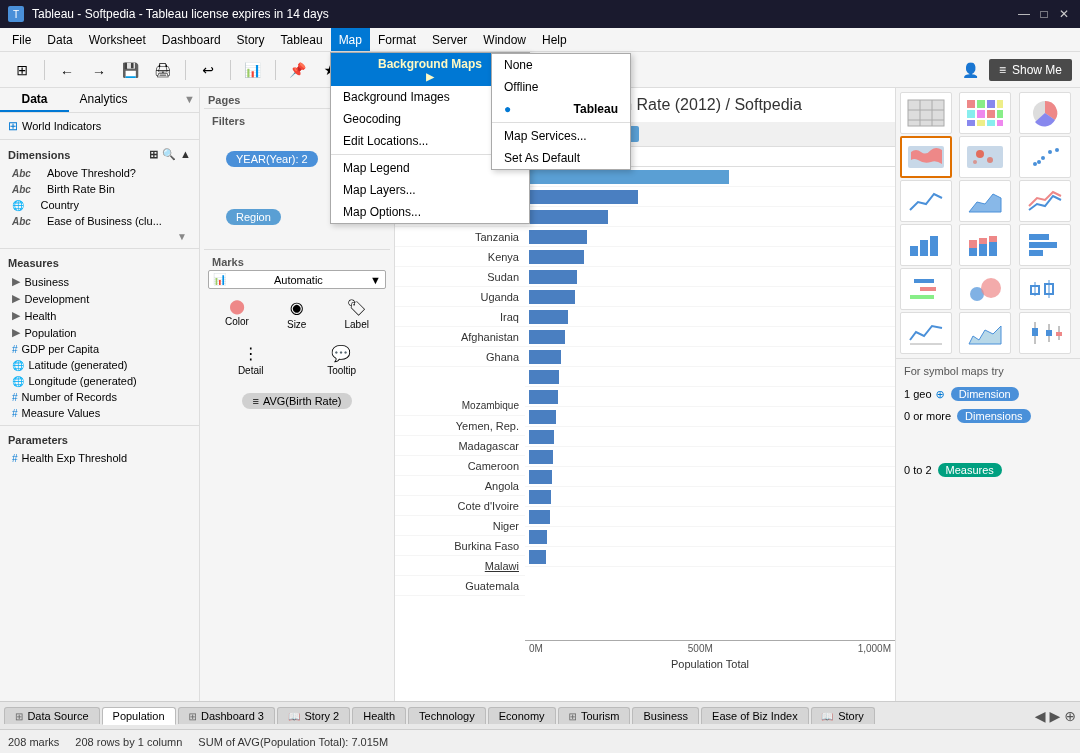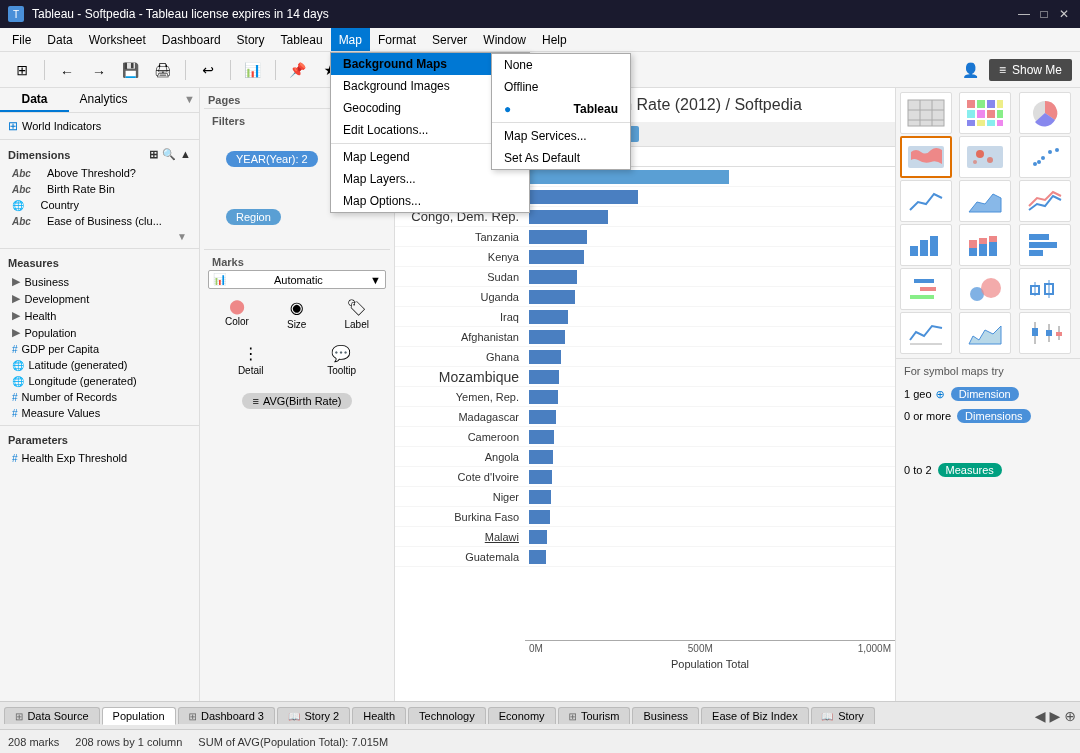--- a/index.html
+++ b/index.html
@@ -317,21 +317,21 @@
               <div style="height: 20px; display: flex; align-items: center; justify-content: flex-end; padding-right: 6px; font-size: 11px; color: rgb(51, 51, 51); border-bottom: 1px solid rgb(245, 245, 245);">Nigeria</div>
               <div style="height: 20px; display: flex; align-items: center; justify-content: flex-end; padding-right: 6px; font-size: 11px; color: rgb(51, 51, 51); border-bottom: 1px solid rgb(245, 245, 245);">Ethiopia</div>
               <div style="height: 20px; display: flex; align-items: center; justify-content: flex-end; padding-right: 6px; font-size: 13px; color: rgb(51, 51, 51); border-bottom: 1px solid rgb(245, 245, 245);">Congo, Dem. Rep.</div>
               <div style="height: 20px; display: flex; align-items: center; justify-content: flex-end; padding-right: 6px; font-size: 11px; color: rgb(51, 51, 51); border-bottom: 1px solid rgb(245, 245, 245);">Tanzania</div>
               <div style="height: 20px; display: flex; align-items: center; justify-content: flex-end; padding-right: 6px; font-size: 11px; color: rgb(51, 51, 51); border-bottom: 1px solid rgb(245, 245, 245);">Kenya</div>
               <div style="height: 20px; display: flex; align-items: center; justify-content: flex-end; padding-right: 6px; font-size: 11px; color: rgb(51, 51, 51); border-bottom: 1px solid rgb(245, 245, 245);">Sudan</div>
               <div style="height: 20px; display: flex; align-items: center; justify-content: flex-end; padding-right: 6px; font-size: 11px; color: rgb(51, 51, 51); border-bottom: 1px solid rgb(245, 245, 245);">Uganda</div>
               <div style="height: 20px; display: flex; align-items: center; justify-content: flex-end; padding-right: 6px; font-size: 11px; color: rgb(51, 51, 51); border-bottom: 1px solid rgb(245, 245, 245);">Iraq</div>
               <div style="height: 20px; display: flex; align-items: center; justify-content: flex-end; padding-right: 6px; font-size: 11px; color: rgb(51, 51, 51); border-bottom: 1px solid rgb(245, 245, 245);">Afghanistan</div>
               <div style="height: 20px; display: flex; align-items: center; justify-content: flex-end; padding-right: 6px; font-size: 11px; color: rgb(51, 51, 51); border-bottom: 1px solid rgb(245, 245, 245);">Ghana</div>
-              <div style="height: 20px; display: flex; align-items: center; justify-content: flex-end; padding-right: 6px; font-size: 14px; color: rgb(51, 51, 51); border-bottom: 1px solid rgb(245, 245, 245);">Mozambique</div>
+              <div style="height: 20px; display: flex; align-items: center; justify-content: flex-end; padding-right: 6px; font-size: 10px; color: rgb(51, 51, 51); border-bottom: 1px solid rgb(245, 245, 245); margin-top: 29px;">Mozambique</div>
               <div style="height: 20px; display: flex; align-items: center; justify-content: flex-end; padding-right: 6px; font-size: 11px; color: rgb(51, 51, 51); border-bottom: 1px solid rgb(245, 245, 245);">Yemen, Rep.</div>
               <div style="height: 20px; display: flex; align-items: center; justify-content: flex-end; padding-right: 6px; font-size: 11px; color: rgb(51, 51, 51); border-bottom: 1px solid rgb(245, 245, 245);">Madagascar</div>
               <div style="height: 20px; display: flex; align-items: center; justify-content: flex-end; padding-right: 6px; font-size: 11px; color: rgb(51, 51, 51); border-bottom: 1px solid rgb(245, 245, 245);">Cameroon</div>
               <div style="height: 20px; display: flex; align-items: center; justify-content: flex-end; padding-right: 6px; font-size: 11px; color: rgb(51, 51, 51); border-bottom: 1px solid rgb(245, 245, 245);">Angola</div>
               <div style="height: 20px; display: flex; align-items: center; justify-content: flex-end; padding-right: 6px; font-size: 11px; color: rgb(51, 51, 51); border-bottom: 1px solid rgb(245, 245, 245);">Cote d'Ivoire</div>
               <div style="height: 20px; display: flex; align-items: center; justify-content: flex-end; padding-right: 6px; font-size: 11px; color: rgb(51, 51, 51); border-bottom: 1px solid rgb(245, 245, 245);">Niger</div>
               <div style="height: 20px; display: flex; align-items: center; justify-content: flex-end; padding-right: 6px; font-size: 11px; color: rgb(51, 51, 51); border-bottom: 1px solid rgb(245, 245, 245);">Burkina Faso</div>
               <div style="height: 20px; display: flex; align-items: center; justify-content: flex-end; padding-right: 6px; font-size: 11px; color: rgb(51, 51, 51); border-bottom: 1px solid rgb(245, 245, 245); text-decoration: underline;">Malawi</div>
               <div style="height: 20px; display: flex; align-items: center; justify-content: flex-end; padding-right: 6px; font-size: 11px; color: rgb(51, 51, 51); border-bottom: 1px solid rgb(245, 245, 245);">Guatemala</div>
             </div>
@@ -623,21 +623,21 @@
   </div>
 </div>
 
 <div class="status-bar">
   <span class="status-bar-item">208 marks</span>
   <span class="status-bar-item">208 rows by 1 column</span>
   <span class="status-bar-item">SUM of AVG(Population Total): 7.015M</span>
 </div>
 
 <div class="outer-dropdown" style="top:52px; left:330px;">
-  <div class="menu-dropdown-item" style="background:#0078d4; color:#000000; font-weight:bold;">
+  <div class="menu-dropdown-item" style="background:#0078d4; color:#fef9c3; font-weight:bold;flex-direction:column;">
     <span>Background Maps</span>
     <span style="font-size:10px;">▶</span>
   </div>
   <div class="menu-dropdown-item">
     <span>Background Images</span>
     <span style="font-size:10px;">▶</span>
   </div>
   <div class="menu-dropdown-item">
     <span>Geocoding</span>
     <span style="font-size:10px;">▶</span>

